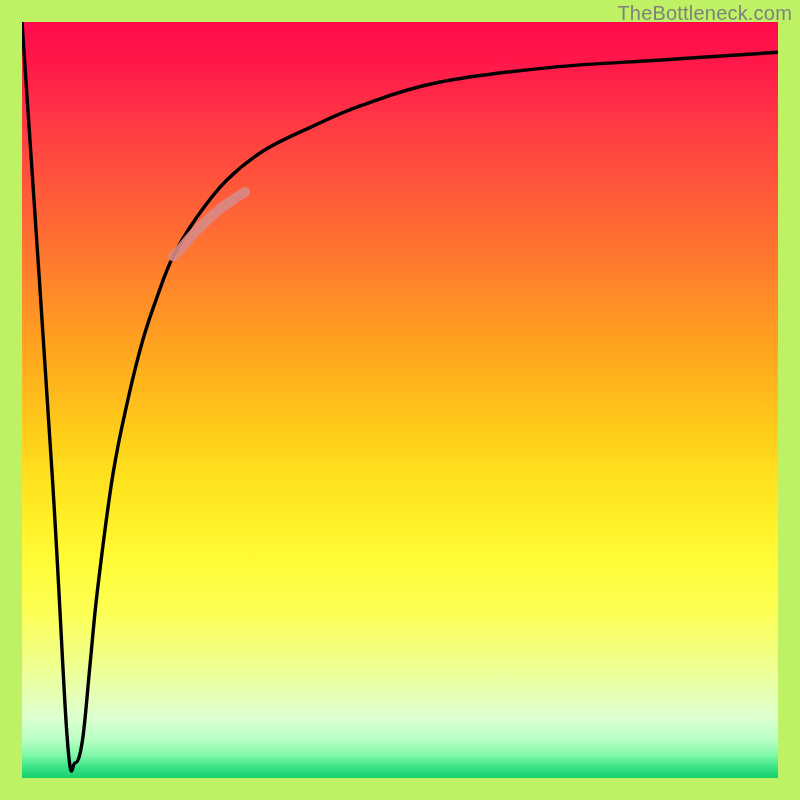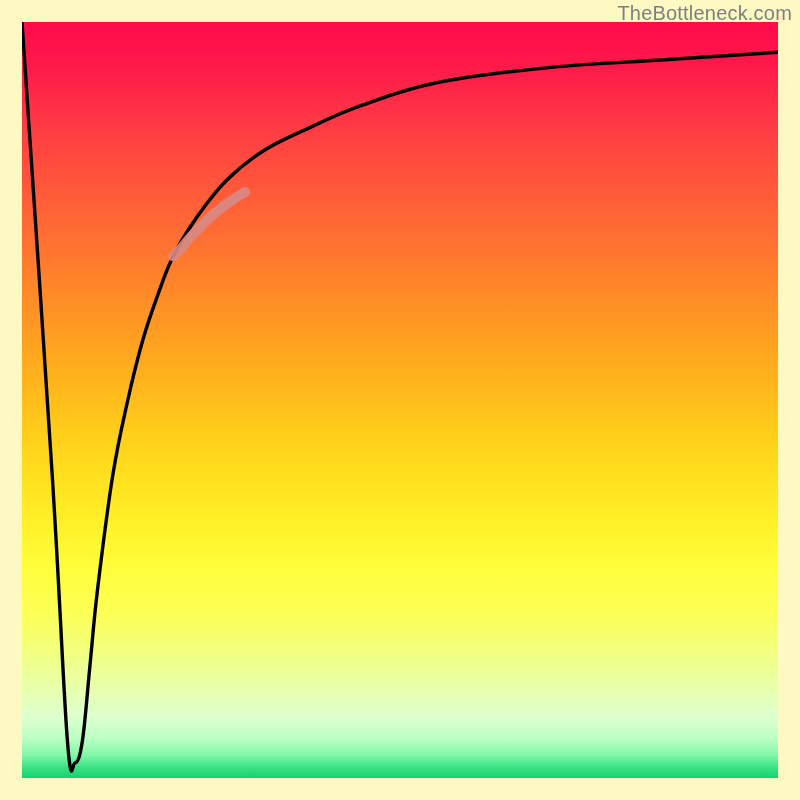--- a/index.html
+++ b/index.html
@@ -8,21 +8,21 @@
     width: 800px;
     height: 800px;
     overflow: hidden;
     background: #000;
     font-family: Arial, Helvetica, sans-serif;
   }
   .chart-container {
     position: relative;
     width: 800px;
     height: 800px;
-    background: #fef9c3;
+    background: #bef264;
   }
   .plot-area {
     position: absolute;
     left: 22px;
     top: 22px;
     width: 756px;
     height: 756px;
     overflow: hidden;
   }
   .gradient-bg {

